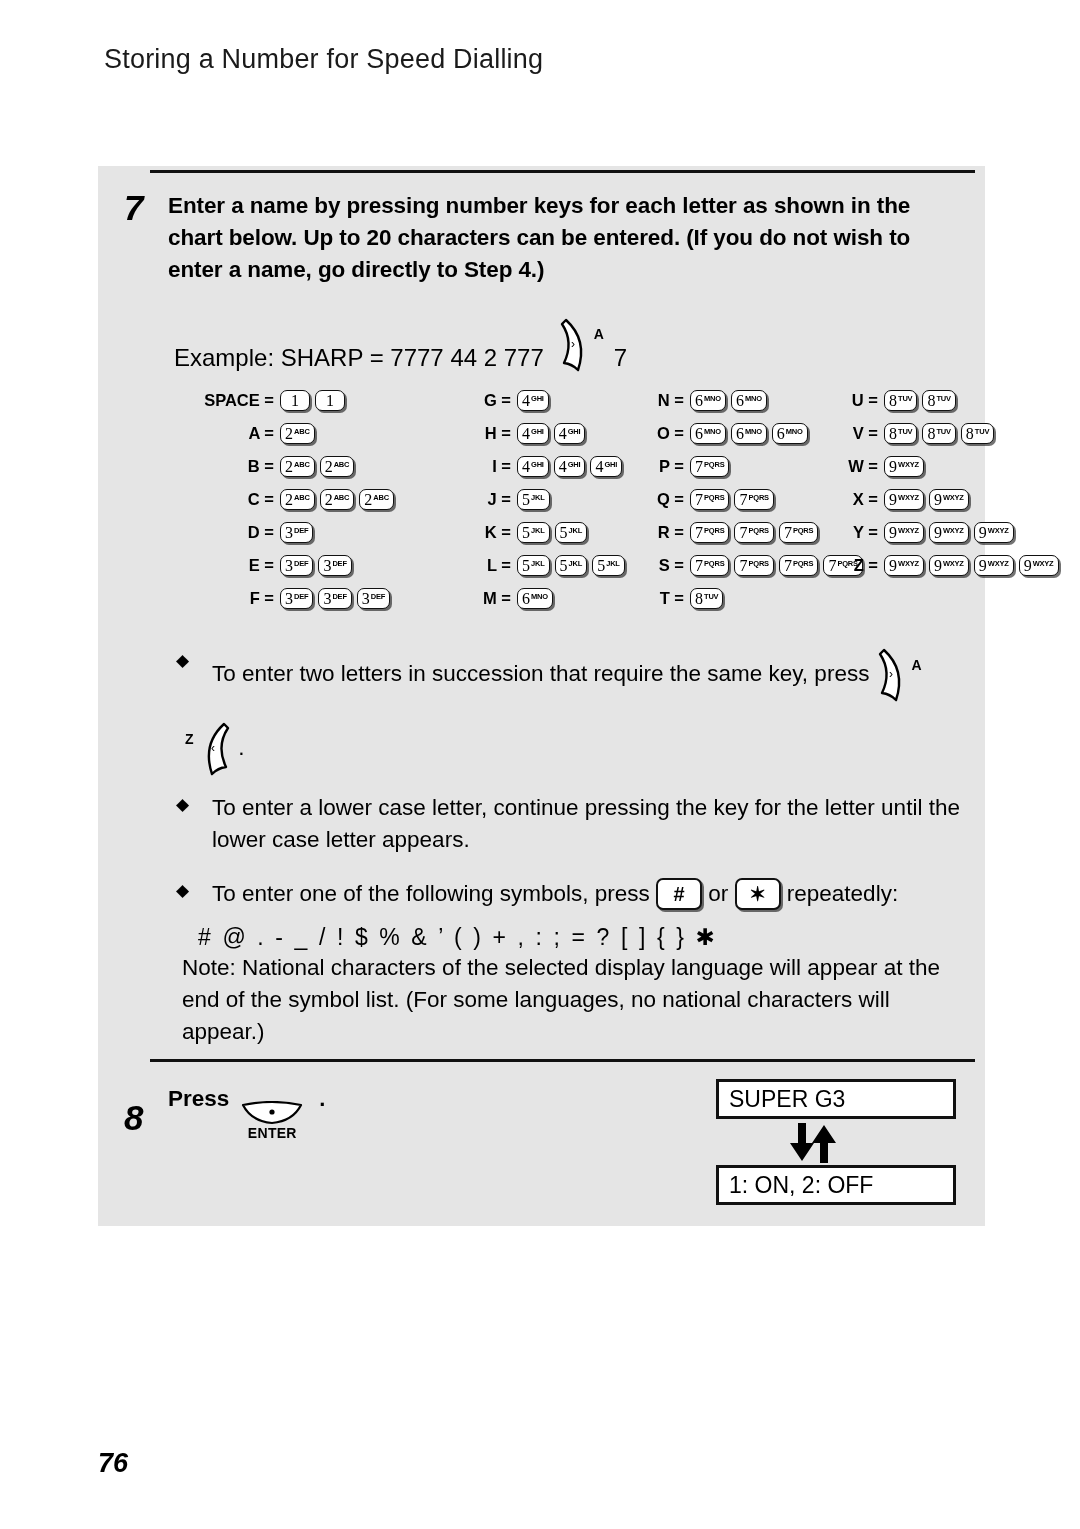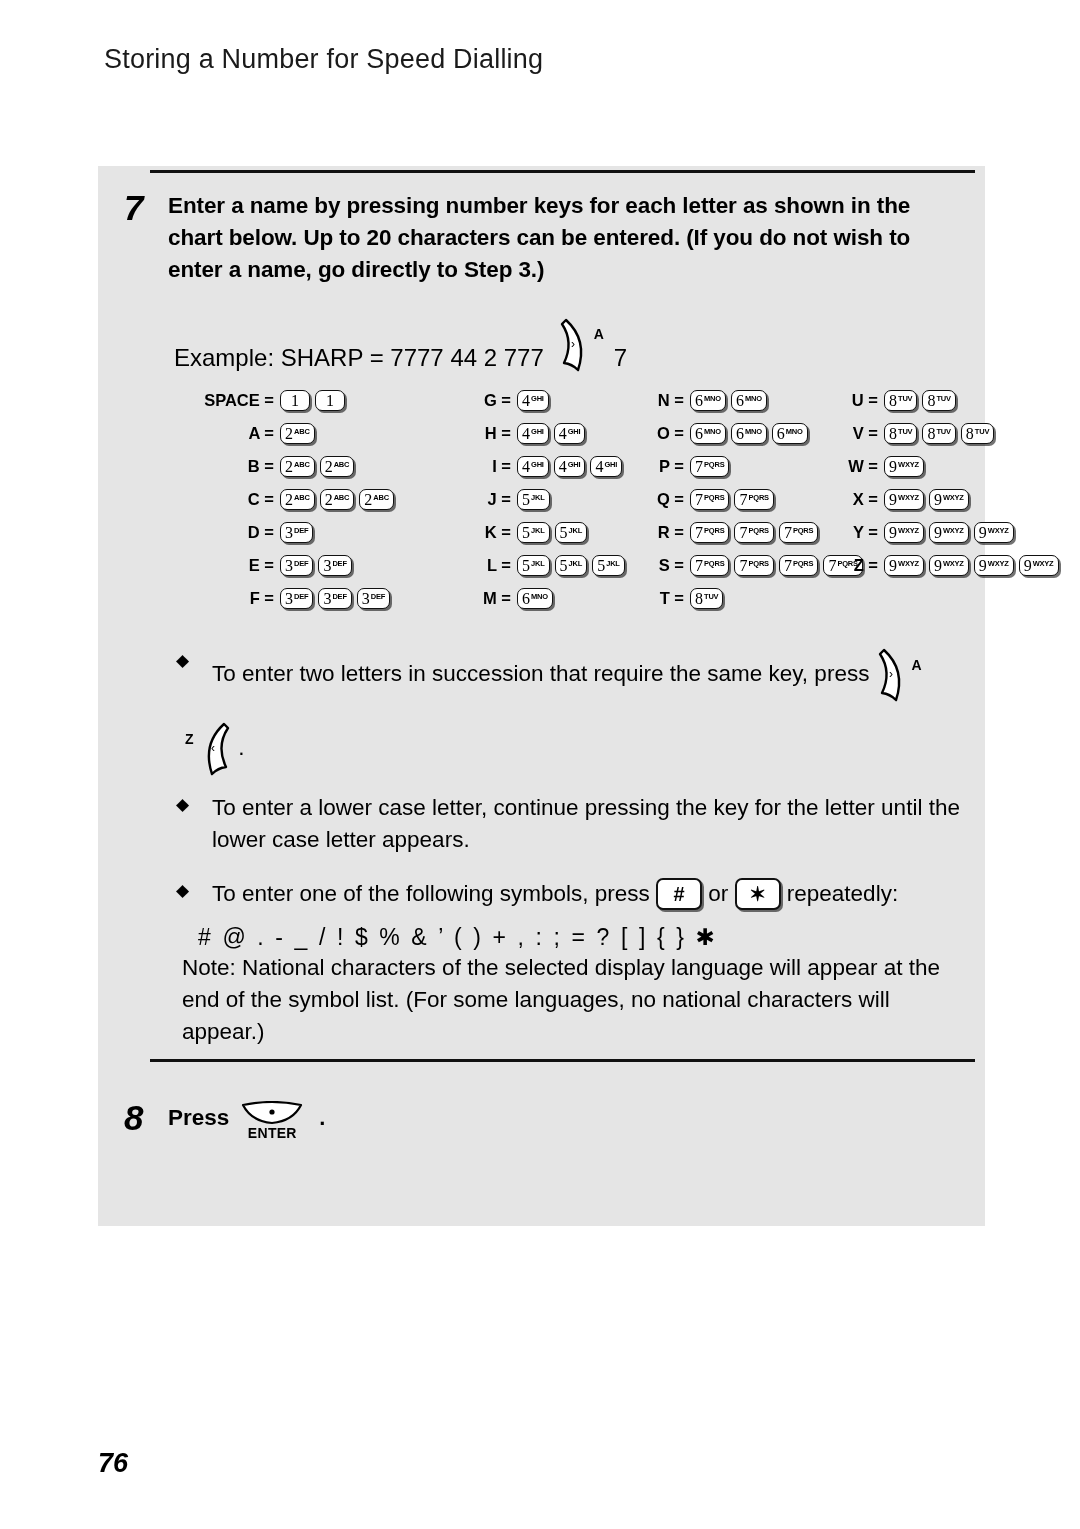--- a/index.html
+++ b/index.html
@@ -204,21 +204,20 @@
     top: 786px;
     width: 790px;
     font-size: 22.5px;
     line-height: 1.42;
   }
 
   
   .step8 { left: 26px; top: 920px; width: 400px; align-items: center; }
   .step8 .step-body {
     display: flex;
-    align-items: center;
     font-size: 22.5px;
     font-weight: bold;
   }
 
   .enterkey {
     position: relative;
     display: inline-block;
     width: 62px;
     height: 46px;
     margin: 17px 6px 0 12px;
@@ -274,21 +273,21 @@
 
 <div class="page-header">Storing a Number for Speed Dialling</div>
 
 <div class="panel">
 
   <div class="rule top"></div>
   <div class="rule mid"></div>
 
   <div class="step step7">
     <div class="step-num">7</div>
-    <div class="step-body">Enter a name by pressing number keys for each letter as shown in the chart below. Up to 20 characters can be entered. (If you do not wish to enter a name, go directly to Step 3.)</div>
+    <div class="step-body">Enter a name by pressing number keys for each letter as shown in the chart below. Up to 20 characters can be entered. (If you do not wish to enter a name, go directly to Step 4.)</div>
   </div>
 
   <div class="example-line">
     <span>Example: SHARP = 7777  44  2  777</span>
     <span class="sp" style="width:14px"></span>
     <span class="curvekey right">
       <svg width="34" height="54" viewBox="0 0 34 54">
         <path d="M8 2 Q30 22 20 52 Q14 46 6 45 Q16 24 4 6 Z" fill="#ffffff" stroke="#000" stroke-width="2.4" stroke-linejoin="round"></path>
         <text x="13" y="30" font-family="Liberation Sans, sans-serif" font-size="12" fill="#000">›</text>
       </svg>
@@ -737,16 +736,26 @@
             <path d="M2 4 Q31 -2 60 4 Q52 20 31 22 Q10 20 2 4 Z" fill="#ffffff" stroke="#000" stroke-width="2.2" stroke-linejoin="round"></path>
             <circle cx="31" cy="11" r="2.6" fill="#000"></circle>
           </svg>
         </span>
         <span class="elabel">ENTER</span>
       </span>
       <span class="trailing-dot">.</span>
     </div>
   </div>
 
+  <div class="display">
+    <div class="lcd">SUPER G3</div>
+    <div class="arrows">
+      <svg width="60" height="44" viewBox="0 0 60 44">
+        <path d="M12 2 L12 22 L4 22 L16 40 L28 22 L20 22 L20 2 Z" fill="#000"></path>
+        <path d="M44 42 L44 22 L36 22 L48 4 L60 22 L52 22 L52 42 Z" fill="#000" transform="translate(-10,0)"></path>
+      </svg>
+    </div>
+    <div class="lcd">1: ON, 2: OFF</div>
+  </div>
 
 </div>
 
 <div class="page-number">76</div>
 
 </body></html>

